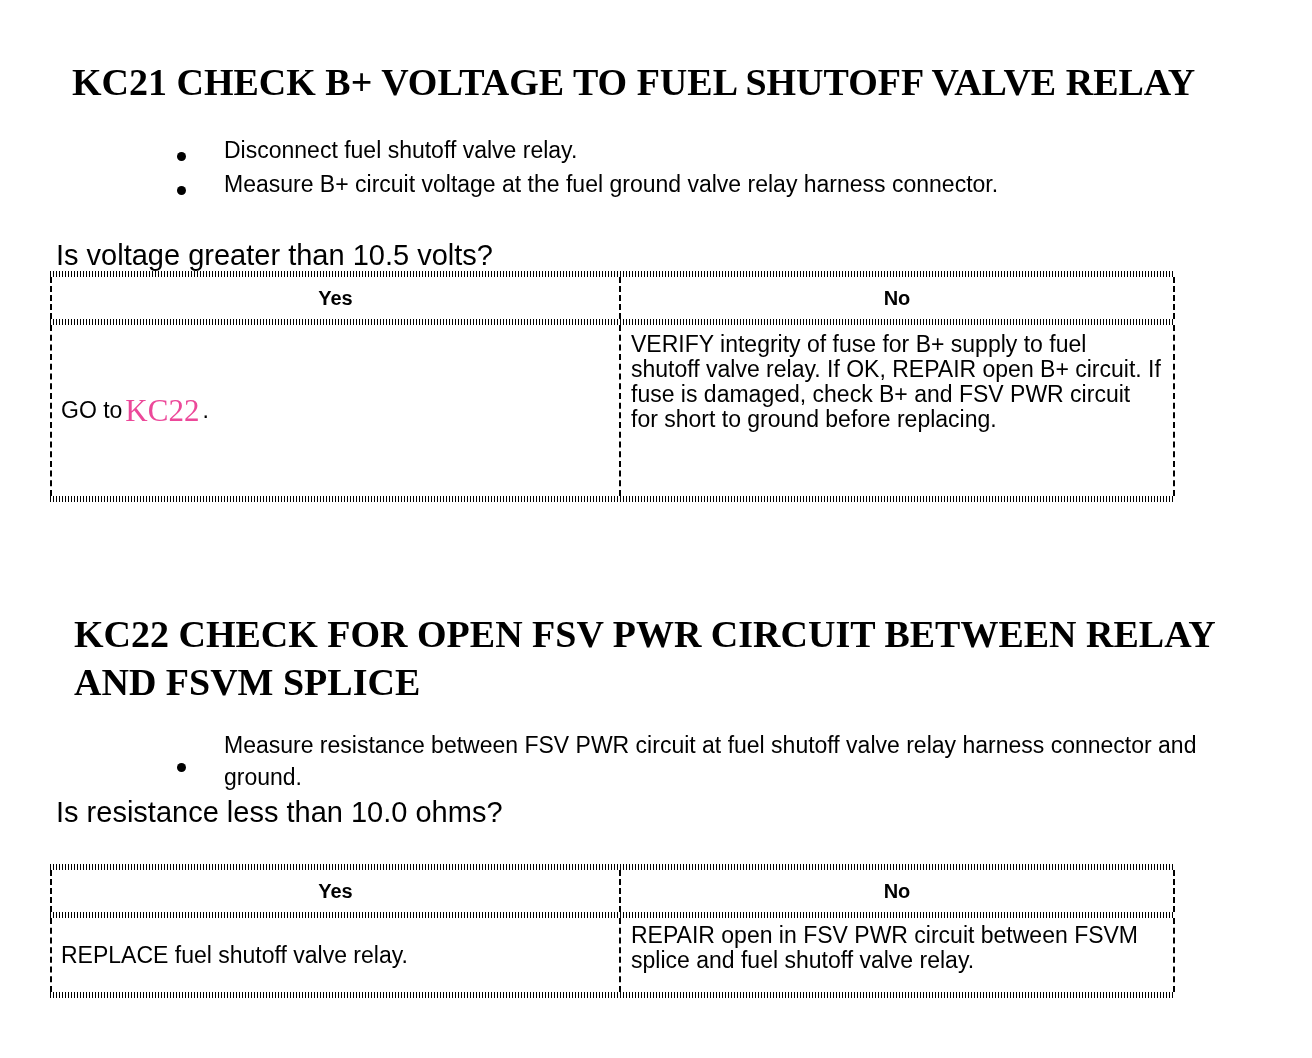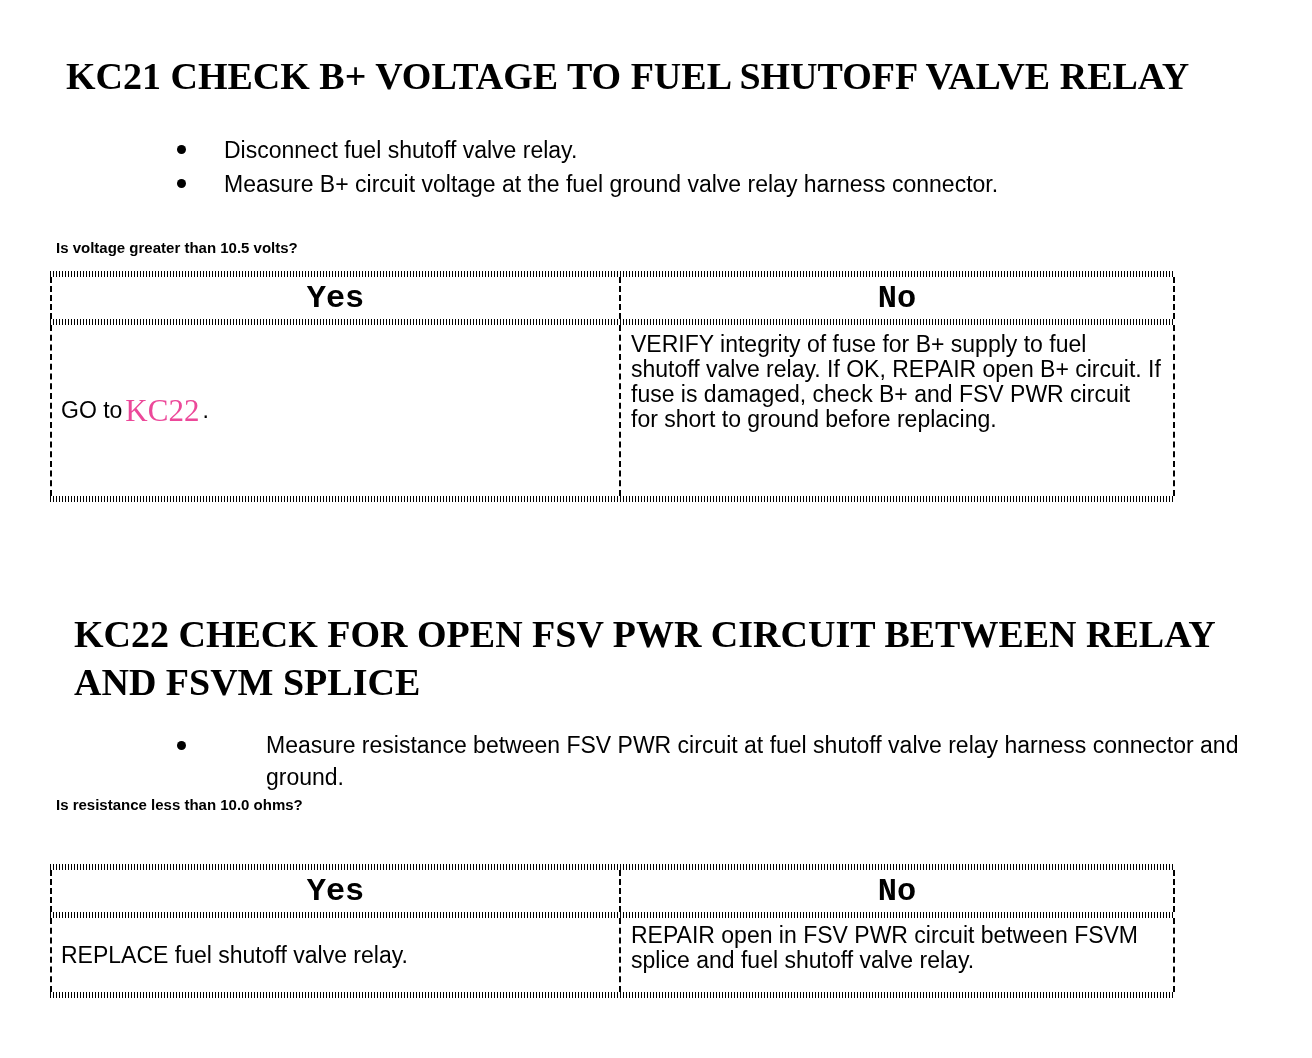--- a/index.html
+++ b/index.html
@@ -11,49 +11,49 @@
   .sec-title {
     position:absolute;
     font-family:"Liberation Serif", serif;
     font-weight:bold; font-size:38px; line-height:48px;
     color:#000;
   }
   .sec-title .tline { display:block; white-space:nowrap; }
   .bullet-list {
     position:absolute; margin:0; padding:0; list-style:none;
   }
-  .bullet-row { display:flex; align-items:flex-start; }
+  .bullet-row { display:flex; align-items:center; }
   .bl1 .bullet-row { line-height:34px; }
-  .bl2 .bullet-row { line-height:32px;gap:42px; }
+  .bl2 .bullet-row { line-height:32px; }
   .dot {
     flex:none; width:9px; height:9px; border-radius:50%;
     background:#000; margin:12px 38px 0 0;
   }
   .btext { font-size:23px; color:#000; }
   .question {
-    position:absolute; font-size:15px; font-weight:bold; color:#000;
+    position:absolute; font-size:29px; font-weight:normal; color:#000;
     white-space:nowrap;
   }
   .qtable { position:absolute; width:1125px; }
   .hatch {
     height:6px;
     background:repeating-linear-gradient(90deg, #000 0 1px, transparent 1px 3px);
   }
   .trow {
     display:flex;
     border-left:2px dashed #000;
     border-right:2px dashed #000;
     background:#fff;
   }
   .tcell { box-sizing:border-box; }
   .c1 { width:569px; flex:none; border-right:2px dashed #000; }
   .c2 { flex:1; }
   .thead .tcell {
     height:42px; display:flex; align-items:center; justify-content:center;
-    font-weight:bold; font-size:32px;font-family:Liberation Mono, monospace;
+    font-weight:bold; font-size:20px;
   }
   .tb1 { height:171px; }
   .tb2 { height:74px; }
   .yes-cell {
     display:flex; align-items:center; padding-left:9px;
     font-size:23px;
   }
   .no-cell {
     padding:7px 12px 0 10px; line-height:25px; font-size:23px;
   }
@@ -61,21 +61,21 @@
   .kc-ref {
     font-family:"Liberation Serif", serif;
     font-size:31px; margin:0 3px; color:#ec4899; text-decoration:none;
   }
 </style>
 </head>
 <body>
 
 <div class="page">
 
-  <h1 class="sec-title" style="left:62px; top:48px; margin:4px;">
+  <h1 class="sec-title" style="left:62px; top:48px; margin:10px;">
     <span class="tline">KC21 CHECK B+ VOLTAGE TO FUEL SHUTOFF VALVE RELAY</span>
   </h1>
 
   <ul class="bullet-list bl1" style="left:177px; top:133px;">
     <li class="bullet-row">
       <span class="dot"></span>
       <span class="btext">Disconnect fuel shutoff valve relay.</span>
     </li>
     <li class="bullet-row">
       <span class="dot"></span>

